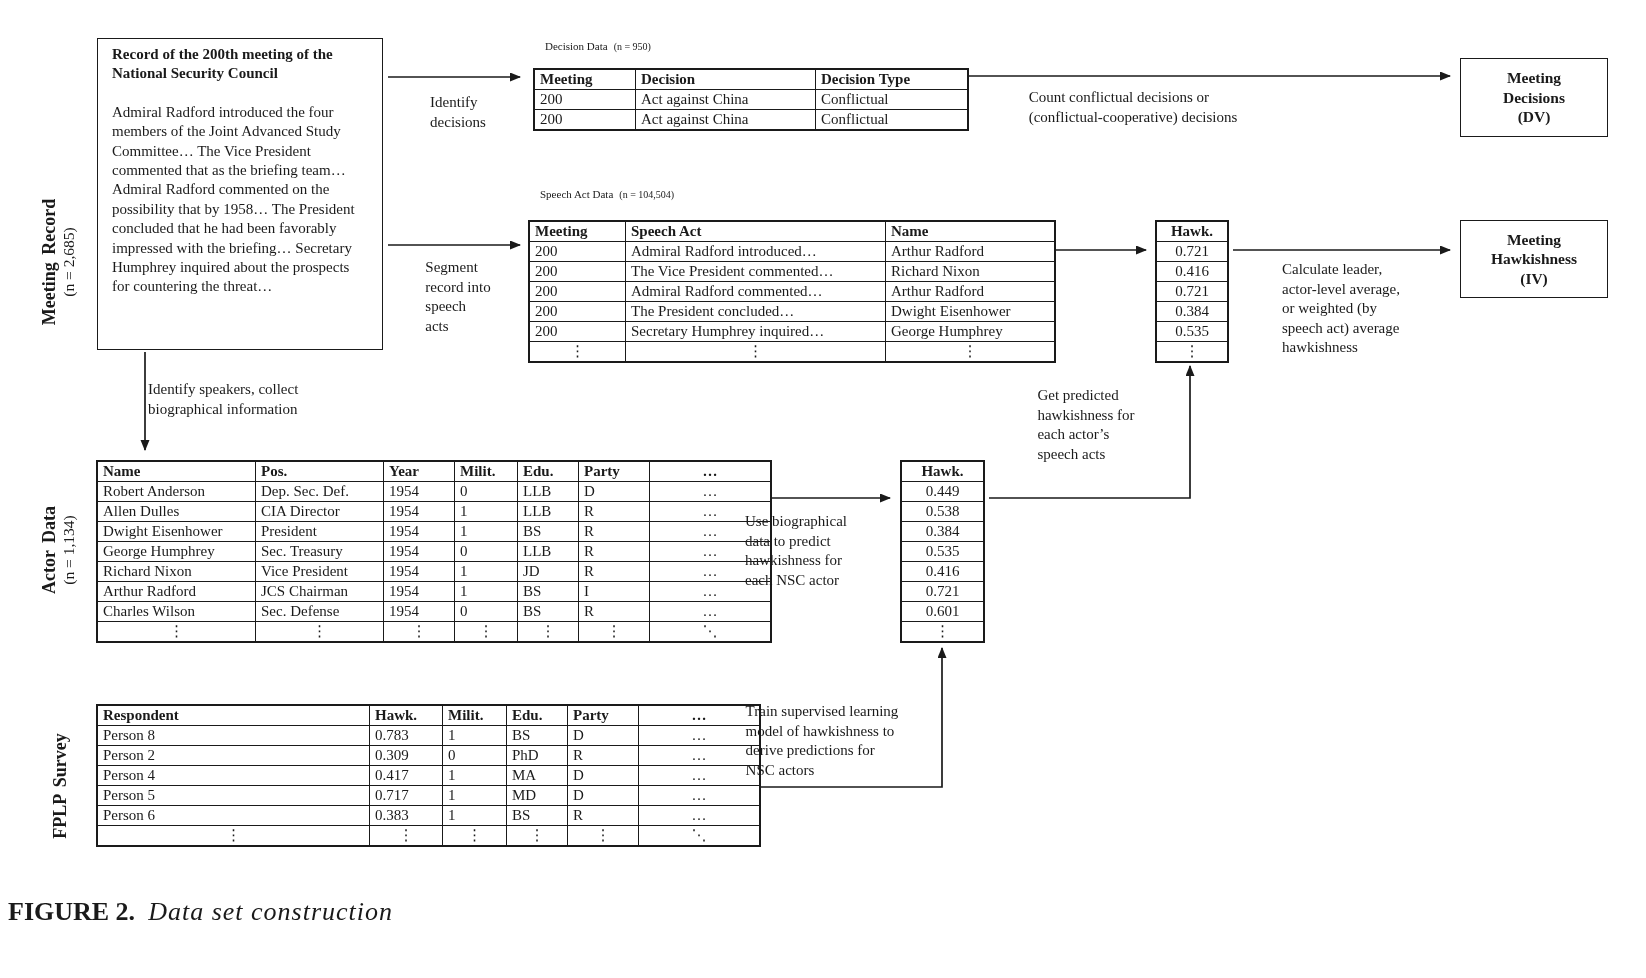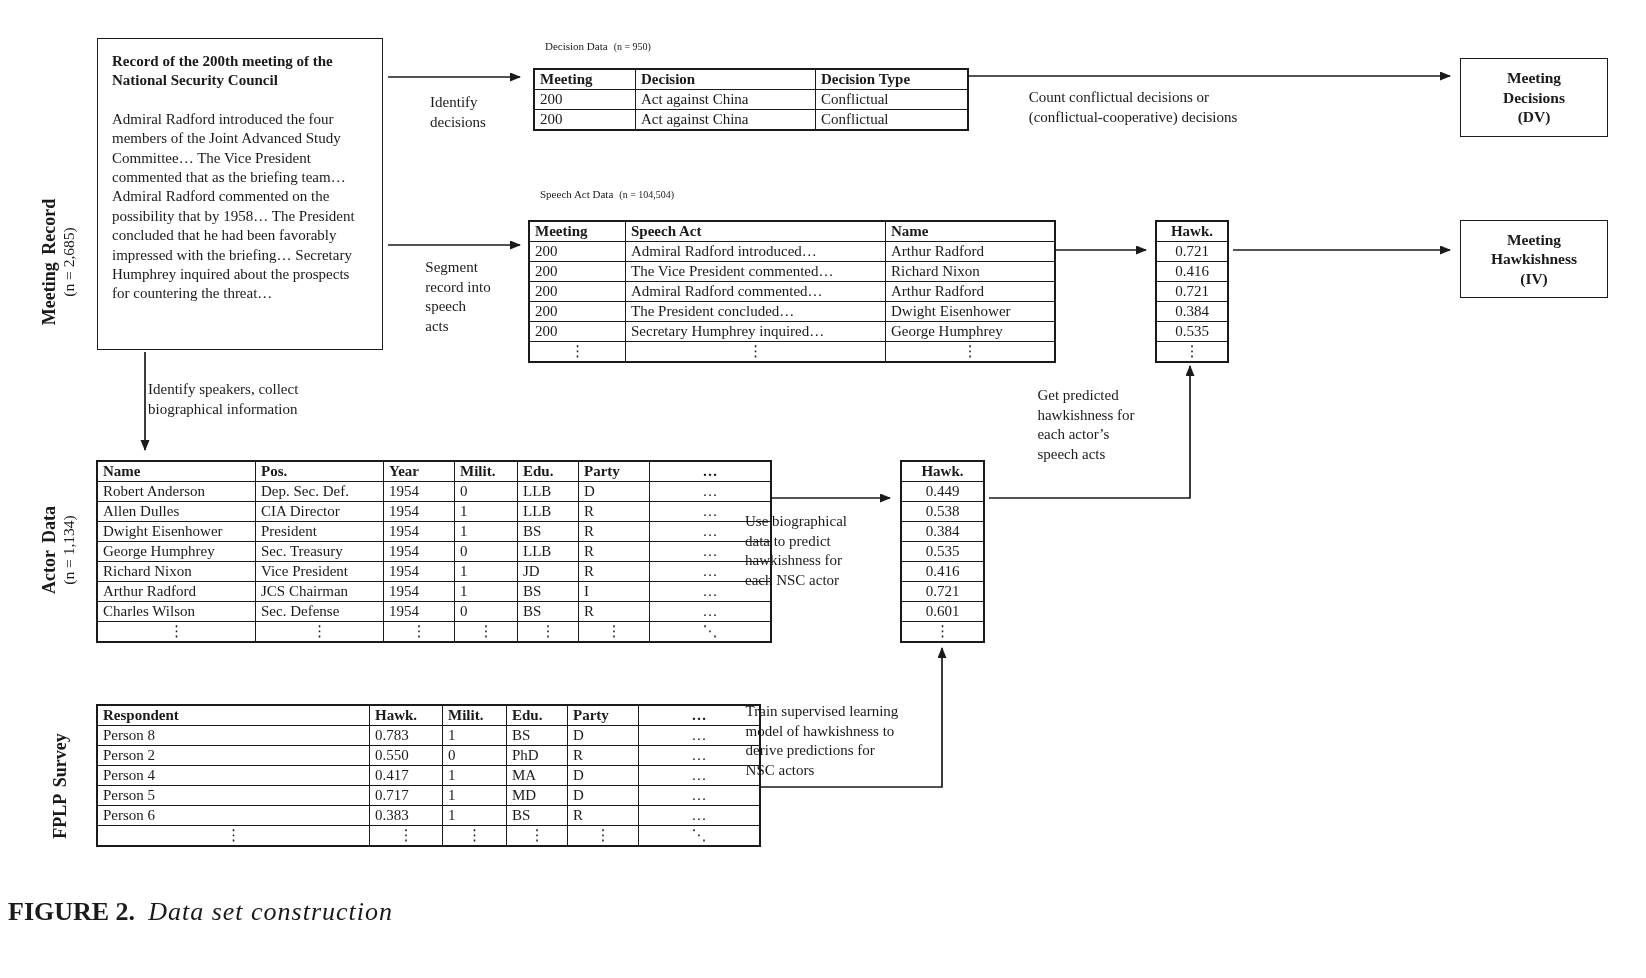--- a/index.html
+++ b/index.html
@@ -1,21 +1,21 @@
 <!DOCTYPE html>
 <html><head>
 <meta charset="utf-8">
 <style>
   html,body{margin:0;padding:0;background:#fff}
   .canvas{position:relative;width:1646px;height:978px;background:#ffffff;
           font-family:"Liberation Serif","DejaVu Serif",serif;color:#1a1a1a;overflow:hidden}
   .arrows{position:absolute;left:0;top:0;pointer-events:none}
 
   .record-box{position:absolute;left:97px;top:38px;width:286px;height:312px;
-              border:1.7px solid #1a1a1a;box-sizing:border-box;padding:13px 14px;
+              border:1.7px solid #1a1a1a;box-sizing:border-box;padding:6px 14px;
               font-size:15px;line-height:19.4px}
   .record-title{font-weight:700;margin:0 0 19px 0}
 
   .title{position:absolute;white-space:nowrap}
   .title .t{font-weight:400;font-size:11px}
   .title .n{font-size:10px;margin-left:6px}
 
   table.tbl{position:absolute;border-collapse:collapse;table-layout:fixed;
             border:2px solid #1a1a1a;background:#fff}
   .tbl th,.tbl td{border:1px solid #1a1a1a;padding:0 5px;height:19px;line-height:19px;
@@ -364,21 +364,21 @@
         <tr>
           <td>Person 8</td>
           <td>0.783</td>
           <td>1</td>
           <td>BS</td>
           <td>D</td>
           <td class="dots">…</td>
         </tr>
         <tr>
           <td>Person 2</td>
-          <td>0.550</td>
+          <td>0.309</td>
           <td>0</td>
           <td>PhD</td>
           <td>R</td>
           <td class="dots">…</td>
         </tr>
         <tr>
           <td>Person 4</td>
           <td>0.417</td>
           <td>1</td>
           <td>MA</td>
@@ -420,20 +420,25 @@
 (IV)</div>
 
   <div class="note" style="left:458px;top:93px">Identify
 decisions</div>
   <div class="note" style="left:1133px;top:88px">Count conflictual decisions or
 (conflictual-cooperative) decisions</div>
   <div class="note" style="left:458px;top:258px">Segment
 record into
 speech
 acts</div>
+  <div class="note" style="left:1341px;top:260px">Calculate leader,
+actor-level average,
+or weighted (by
+speech act) average
+hawkishness</div>
   <div class="note left" style="left:148px;top:380px">Identify speakers, collect
 biographical information</div>
   <div class="note" style="left:796px;top:512px">Use biographical
 data to predict
 hawkishness for
 each NSC actor</div>
   <div class="note" style="left:1086px;top:386px">Get predicted
 hawkishness for
 each actor’s
 speech acts</div>

